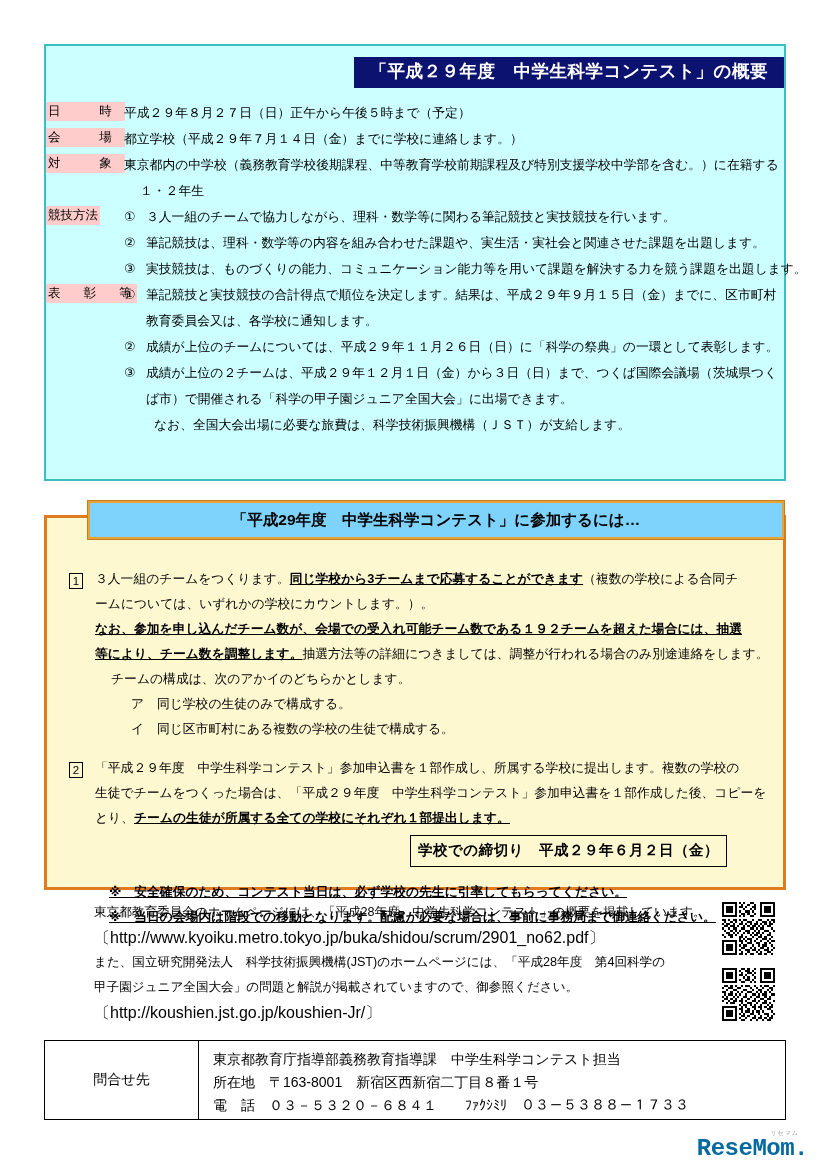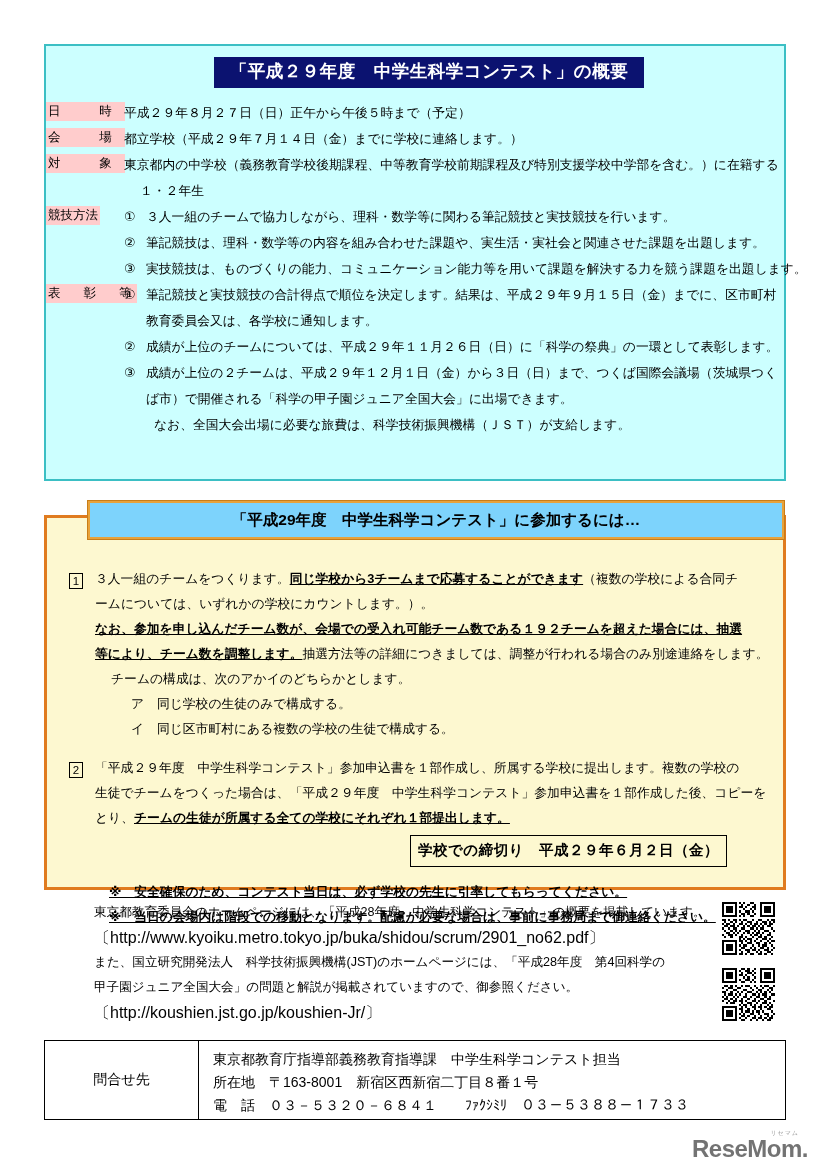--- a/index.html
+++ b/index.html
@@ -18,21 +18,21 @@
 
   
   .blue-box {
     position: absolute;
     left: 44px; top: 44px;
     width: 742px; height: 437px;
     background: #ccffff;
     border: 2px solid #3bbfc4;
   }
   .banner-wrap {
-    text-align: center;
+    text-align: right;
     padding-top: 11px;
     padding-left: 28px;
   }
   .banner {
     display: inline-block;
     background: #0b1270;
     color: #ffffff;
     font-weight: bold;
     font-size: 17.5px;
     letter-spacing: 0.5px;
@@ -186,22 +186,22 @@
   .logo {
     position: absolute;
     right: 22px; bottom: 14px;
     text-align: right;
   }
   .logo .kana {
     font-size: 6px; color: #9a9a9a; letter-spacing: 1px;
     margin-right: 9px; display: block; line-height: 7px;
   }
   .logo .word {
-    font-size: 24px; font-weight: bold; color: #737373;
-    letter-spacing: -0.5px; line-height: 24px;
+    font-size: 24px; font-weight: bold; color: #0369a1;
+    letter-spacing: -0.5px; line-height: 24px; font-family: Liberation Mono, monospace;
   }
 </style>
 </head>
 <body>
 
 <div class="blue-box">
 
   <div class="banner-wrap">
     <div class="banner">「平成２９年度　中学生科学コンテスト」の概要</div>
   </div>

